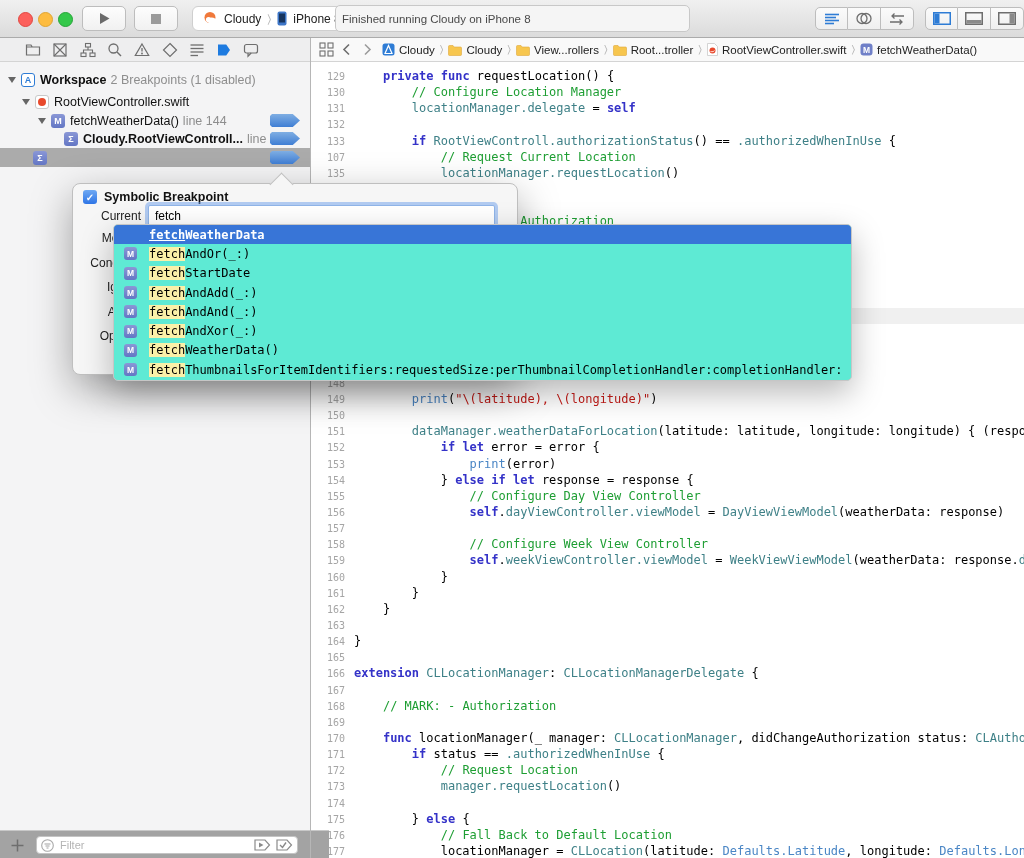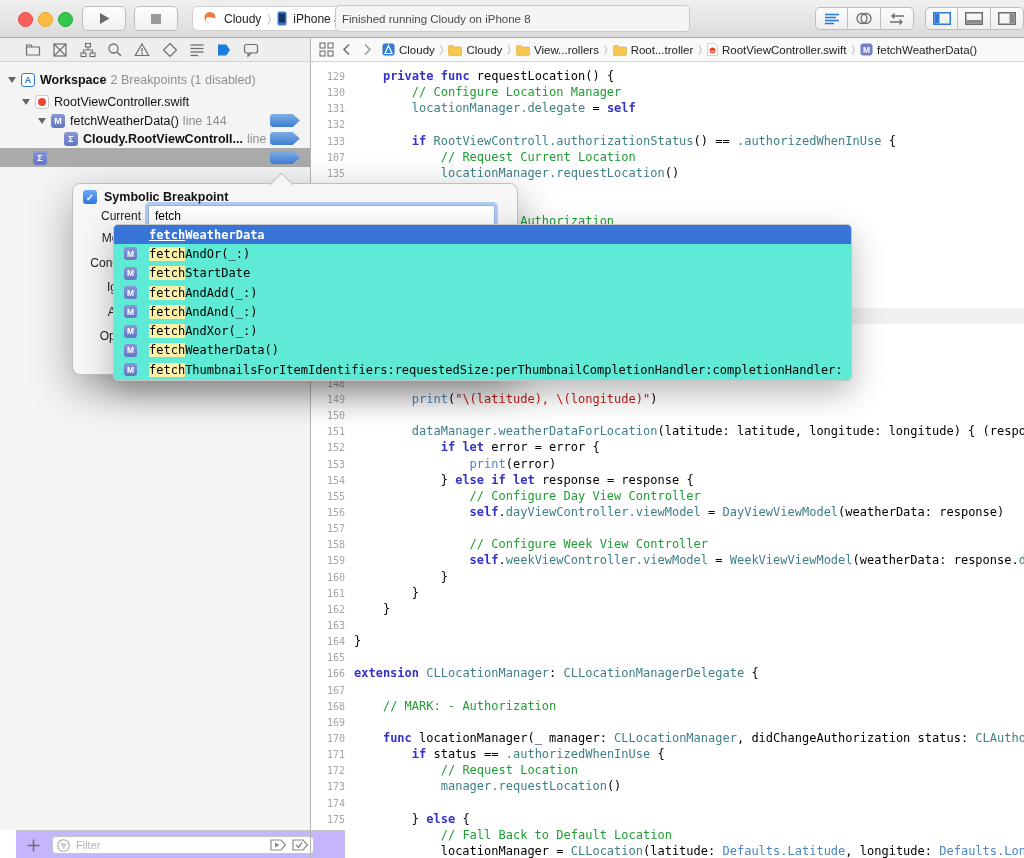--- a/index.html
+++ b/index.html
@@ -38,21 +38,21 @@
   .srow .sub{color:#8E8E8E;margin-left:4px;}
   .disc{width:0;height:0;border-left:4.5px solid transparent;border-right:4.5px solid transparent;
     border-top:6px solid #666;margin-right:5px;flex:0 0 auto;}
   .sicon{width:14px;height:14px;border-radius:3px;margin-right:5px;flex:0 0 auto;
     display:flex;align-items:center;justify-content:center;font-size:9px;font-weight:bold;color:#fff;}
   .sicon.m,.sicon.sg{background:linear-gradient(#8A97D6,#6376C4);}
   .bpbadge{position:absolute;right:10px;width:30px;height:13px;
     background:linear-gradient(#7FAEE3,#3F7ED4);
     clip-path:polygon(2px 0,76% 0,100% 50%,76% 100%,2px 100%,0 85%,0 15%);}
   
-  #filterbar{position:absolute;left:16px;top:830px;width:329px;height:28px;background:#c4b5fd;
+  #filterbar{position:absolute;left:0;top:830px;width:329px;height:28px;background:#a3a3a3;
     border-top:1px solid #C8C8C8;box-sizing:border-box;}
   #filterfield{position:absolute;left:36px;top:5px;width:262px;height:18px;background:#fff;
     border:1px solid #C4C4C4;border-radius:4px;display:flex;align-items:center;box-sizing:border-box;padding:0 4px;}
   #filterfield input{border:none;outline:none;flex:1;font-size:11px;color:#333;min-width:0;background:transparent;}
   #filterfield input::placeholder{color:#B4B4B4;}
   
   #editor{position:absolute;left:311px;top:62px;width:713px;height:796px;background:#fff;overflow:hidden;}
   .hlband{position:absolute;left:0;width:713px;height:16px;background:#F0F0F0;}
   .codeline{position:absolute;left:4px;white-space:pre;font-family:"DejaVu Sans Mono","Liberation Mono",monospace;
     font-size:12px;line-height:20px;color:#000;}

